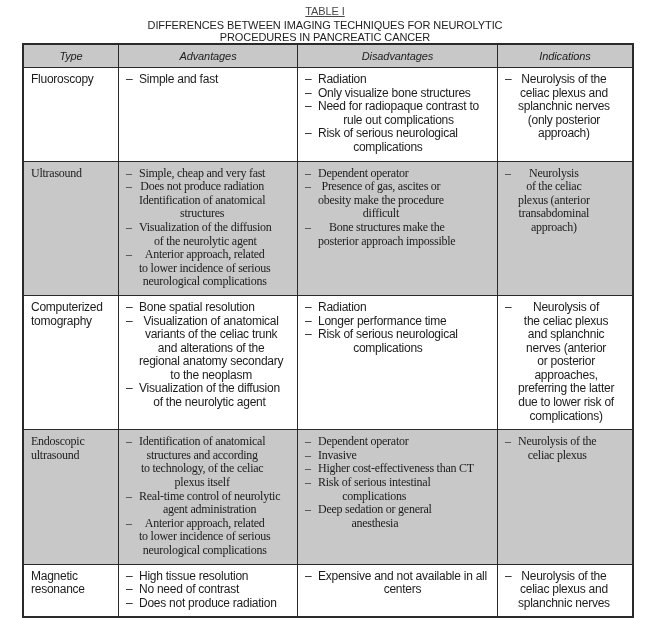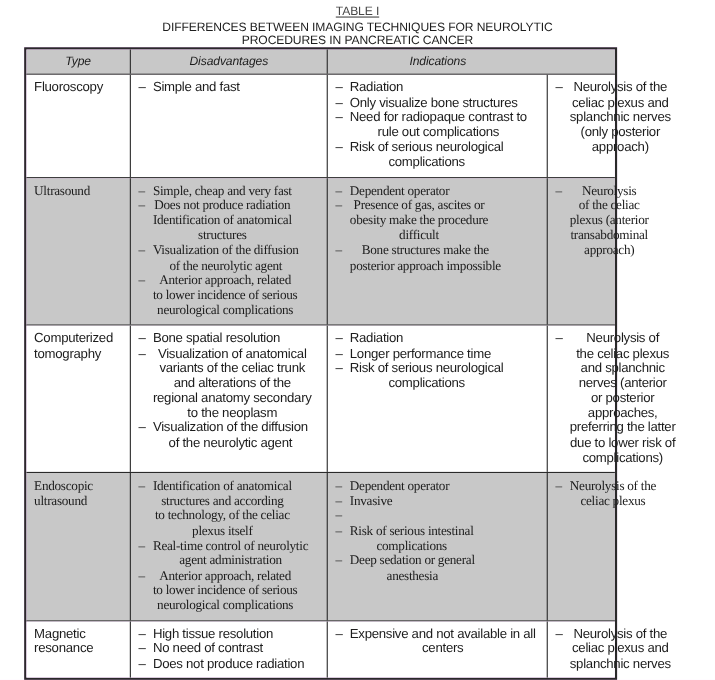--- a/index.html
+++ b/index.html
@@ -21,23 +21,23 @@
     line-height:12.6px;
     letter-spacing:-0.1px;
   }
   .table-label{
     font-size:11px;color:#474747;margin-bottom:1px;text-decoration:underline;
   }
   .table-caption{
     font-size:11px;color:#1e1e1e;
   }
   .paper-table{
-    position:absolute;left:22px;top:43px;width:539px;
+    position:absolute;left:22px;top:43px;width:612px;
     border:2px solid var(--border);
-    background:#f0abfc;
+    background:#5eead4;
     box-sizing:border-box;
   }
   .thead,.trow{
     display:grid;
     grid-template-columns:95px 179px 200px 134px;
   }
   .thead{
     background:var(--gray);
     border-bottom:1px solid var(--border);
   }
@@ -73,20 +73,21 @@
 
 <div class="title-block">
   <div class="table-label">TABLE I</div>
   <div class="table-caption">DIFFERENCES BETWEEN IMAGING TECHNIQUES FOR NEUROLYTIC</div>
   <div class="table-caption">PROCEDURES IN PANCREATIC CANCER</div>
 </div>
 
 <div class="paper-table">
   <div class="thead">
     <div class="th">Type</div>
+    <div class="th">Advantages</div>
     <div class="th">Disadvantages</div>
     <div class="th">Indications</div>
   </div>
   <div id="table-body">
       <div class="trow">
         <div class="cell cell-type">Fluoroscopy</div>
         <div class="cell cell-list">
           <div class="bullet">
             <span class="dash">–</span>
             <span class="bullet-text">Simple and fast</span>
@@ -255,20 +256,21 @@
           <div class="bullet">
             <span class="dash">–</span>
             <span class="bullet-text">Dependent operator</span>
           </div>
           <div class="bullet">
             <span class="dash">–</span>
             <span class="bullet-text">Invasive</span>
           </div>
           <div class="bullet">
             <span class="dash">–</span>
+            <span class="bullet-text">Higher cost-effectiveness than CT</span>
           </div>
           <div class="bullet">
             <span class="dash">–</span>
             <span class="bullet-text">Risk of serious intestinal
 complications</span>
           </div>
           <div class="bullet">
             <span class="dash">–</span>
             <span class="bullet-text">Deep sedation or general
 anesthesia</span>

